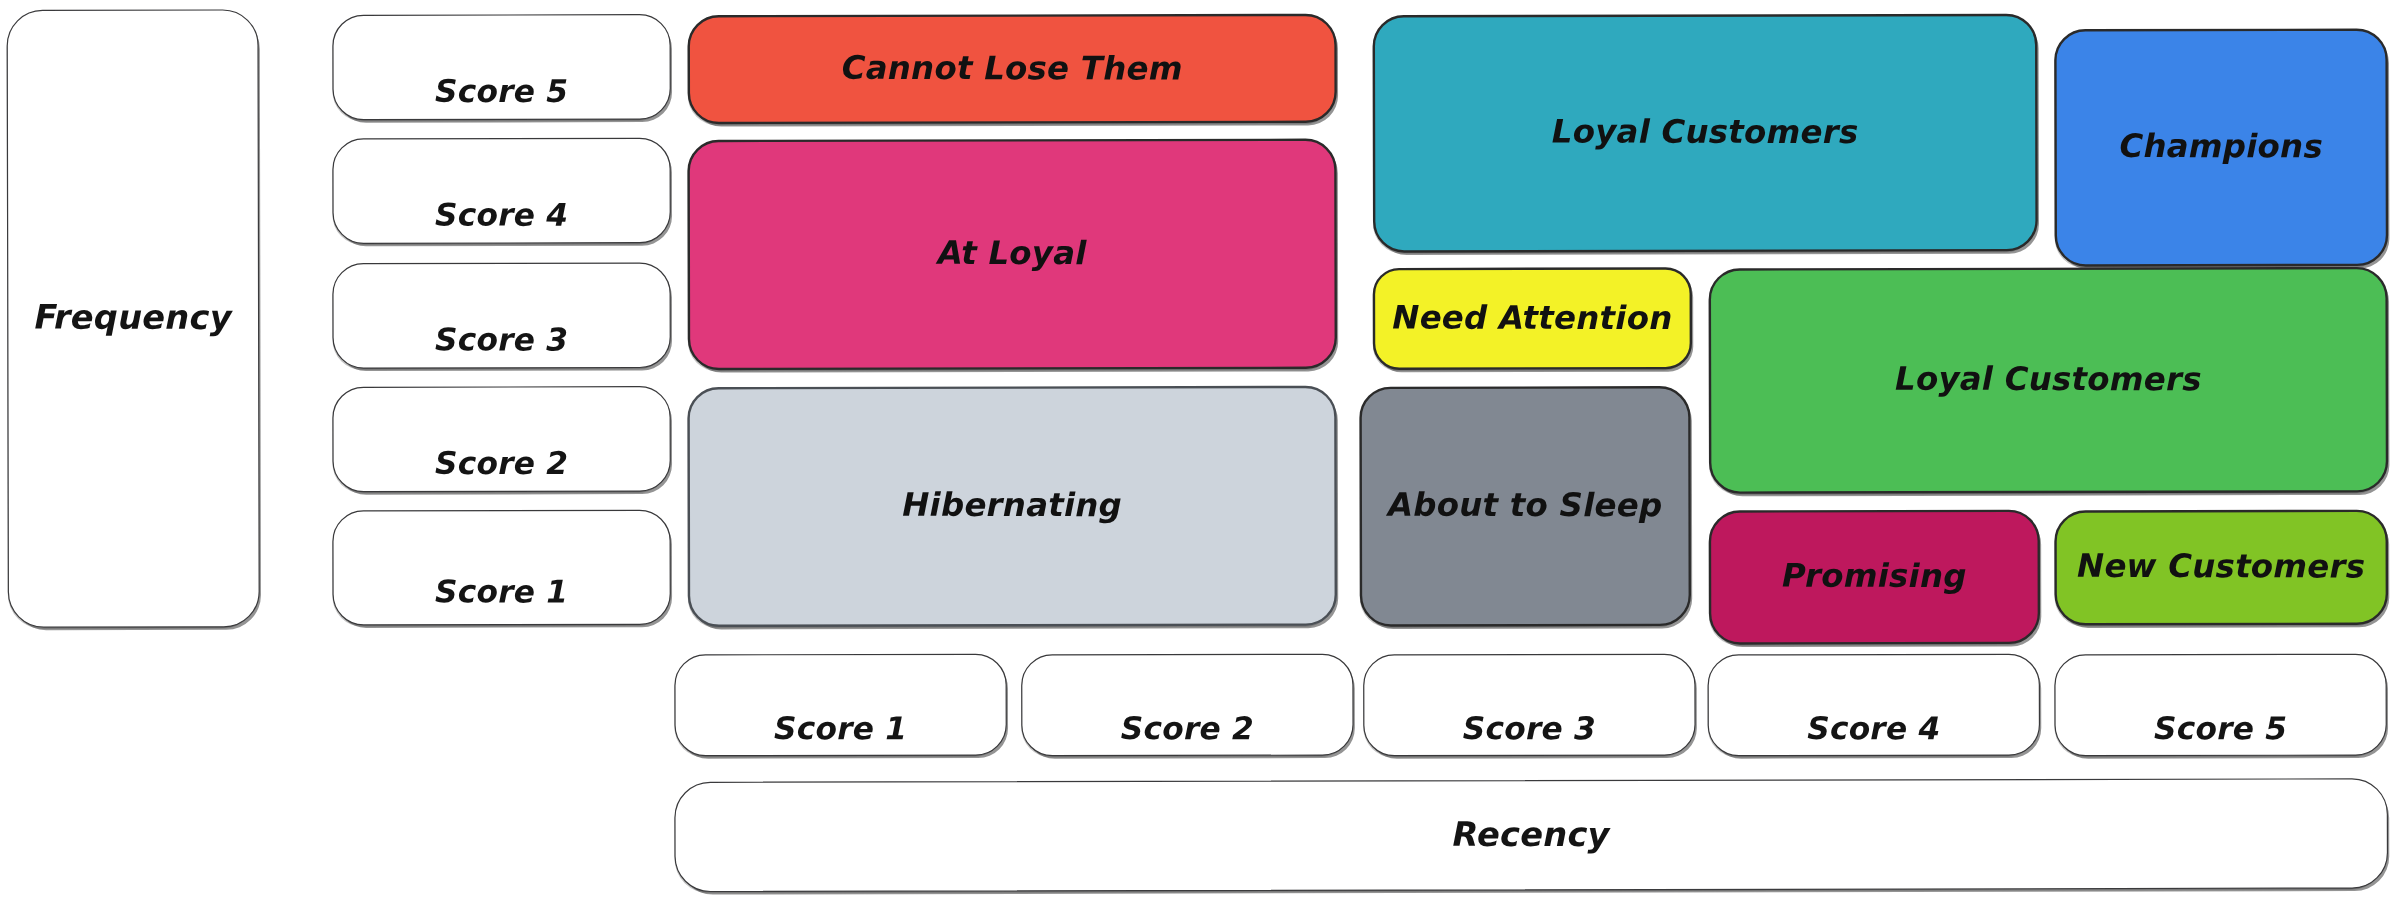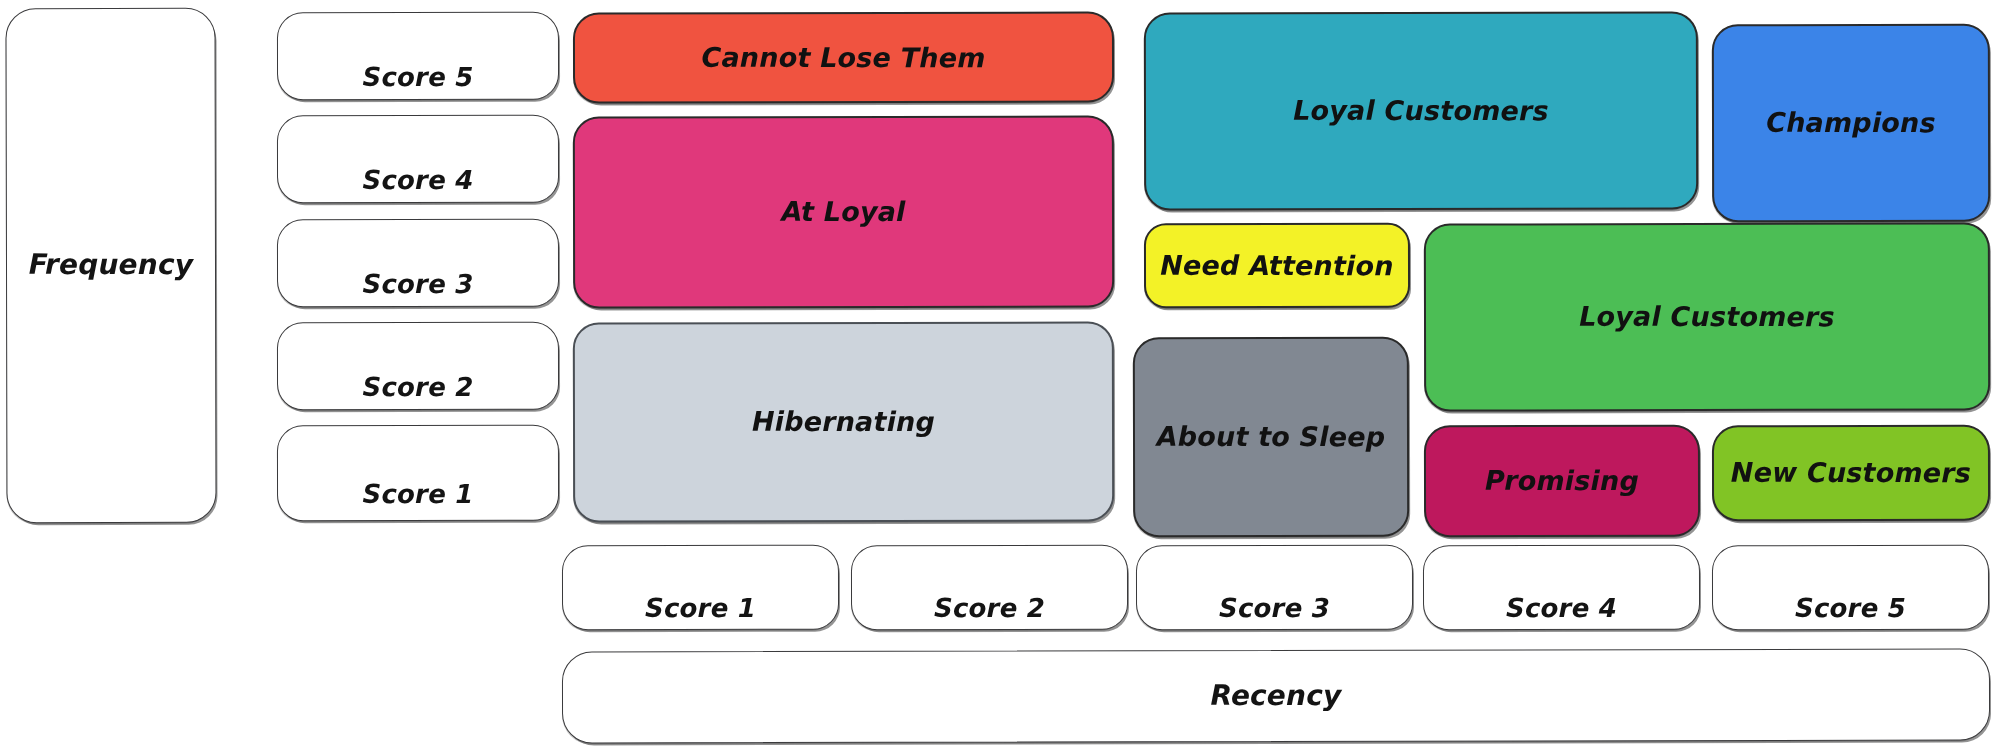--- a/index.html
+++ b/index.html
@@ -123,21 +123,21 @@
   </div>
 
   <div class="box" style="left:1144px; top:223px; width:266px; height:85px; background:#F3F227;border-radius:22px;">
     <span class="lbl seg">Need Attention</span>
   </div>
 
   <div class="box" style="left:1424px; top:223px; width:566px; height:188px; background:#4CBE55;">
     <span class="lbl seg">Loyal Customers</span>
   </div>
 
-  <div class="box" style="left:1133px; top:322px; width:276px; height:200px; background:#818892;margin-top:15px;">
+  <div class="box" style="left:1133px; top:322px; width:276px; height:200px; background:#818892;">
     <span class="lbl seg">About to Sleep</span>
   </div>
 
   <div class="box" style="left:1424px; top:425px; width:276px; height:112px; background:#be185d;">
     <span class="lbl seg">Promising</span>
   </div>
 
   <div class="box" style="left:1712px; top:425px; width:278px; height:96px; background:#81C425;">
     <span class="lbl seg">New Customers</span>
   </div>

